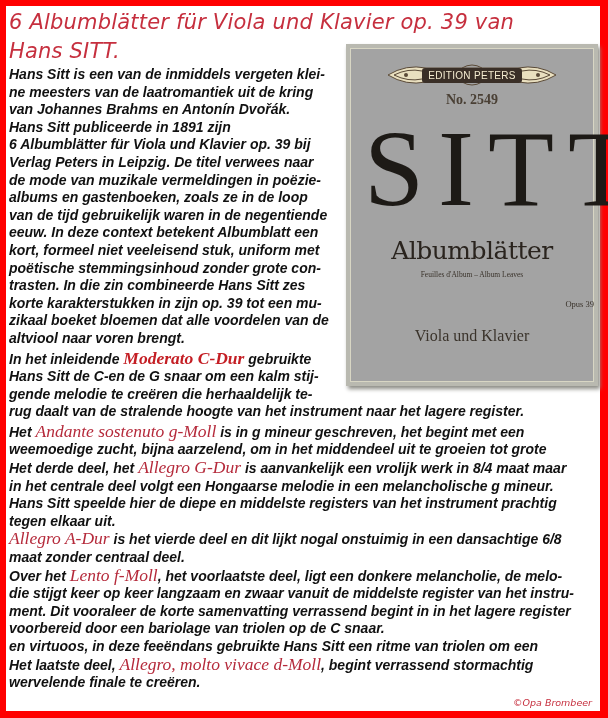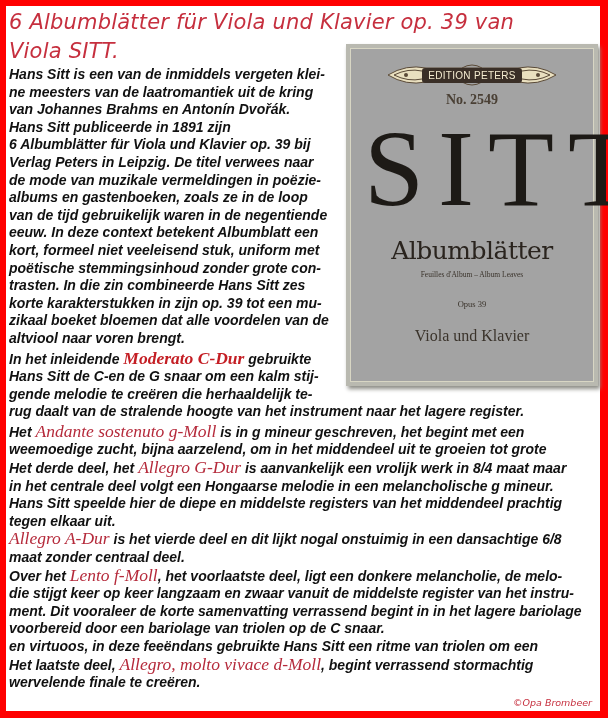--- a/index.html
+++ b/index.html
@@ -47,21 +47,21 @@
     }
     .cover .album {
       position: absolute; left: 0; width: 100%; top: 188px; text-align: center;
       font-family: "DejaVu Serif", serif; font-size: 25px; color: #2a241e; letter-spacing: -0.5px;
     }
     .cover .sub {
       position: absolute; left: 0; width: 100%; top: 222px; text-align: center;
       font-family: "Liberation Serif", serif; font-size: 7.5px; color: #3a332b;
     }
     .cover .opus {
-      position: absolute; left: 0; width: 100%; top: 251px; text-align: center;
+      position: absolute; left: 0; width: 100%; top: 251px; text-align: right;
       font-family: "Liberation Serif", serif; font-size: 8.5px; color: #3a332b;
     }
     .cover .instr {
       position: absolute; left: 0; width: 100%; top: 279px; text-align: center;
       font-family: "Liberation Serif", serif; font-size: 16px; color: #3a332b;
     }
     .body {
       position: absolute; left: 9px; top: 66px; width: 590px;
       font-family: "Liberation Sans", sans-serif;
       font-style: italic; font-weight: bold;
@@ -81,21 +81,21 @@
       font-size: 9.5px; color: #c62f3e;
     }
   </style>
 </head>
 <body>
 
 <div class="frame"></div>
 
 <div class="title">
   <span class="l2">6 Albumblätter für Viola und Klavier op. 39 van</span>
-  <span class="l2">Viola SITT.</span>
+  <span class="l2">Hans SITT.</span>
 </div>
 
 <div class="cover">
   <div class="badge">
     <svg class="orn" viewBox="0 0 172 26">
       <path d="M2 13 Q20 2 40 6 L132 6 Q152 2 170 13 Q152 24 132 20 L40 20 Q20 24 2 13 Z" fill="#e9dfbf" stroke="#5a4a38" stroke-width="1"></path>
       <path d="M8 13 Q22 6 36 9 M8 13 Q22 20 36 17 M164 13 Q150 6 136 9 M164 13 Q150 20 136 17" fill="none" stroke="#5a4a38" stroke-width="1"></path>
       <circle cx="20" cy="13" r="2" fill="#5a4a38"></circle>
       <circle cx="152" cy="13" r="2" fill="#5a4a38"></circle>
       <path d="M76 6 Q86 0 96 6" fill="none" stroke="#5a4a38" stroke-width="1"></path>
@@ -143,33 +143,33 @@
   <div class="gap"></div>
 
   <div>
     <span class="line"><span>Het </span><span class="hl">Andante sostenuto g-Moll</span><span> is in g mineur geschreven, het begint met een</span></span>
     <span class="line">weemoedige zucht, bijna aarzelend, om in het middendeel uit te groeien tot grote</span>
   </div>
 
   <div>
     <span class="line"><span>Het derde deel, het </span><span class="hl">Allegro G-Dur</span><span> is aanvankelijk een vrolijk werk in 8/4 maat maar</span></span>
     <span class="line">in het centrale deel volgt een Hongaarse melodie in een melancholische g mineur.</span>
-    <span class="line">Hans Sitt speelde hier de diepe en middelste registers van het middendeel prachtig</span>
+    <span class="line">Hans Sitt speelde hier de diepe en middelste registers van het instrument prachtig</span>
     <span class="line">tegen elkaar uit.</span>
   </div>
 
   <div>
     <span class="line"><span></span><span class="hl">Allegro A-Dur</span><span> is het vierde deel en dit lijkt nogal onstuimig in een dansachtige 6/8</span></span>
     <span class="line">maat zonder centraal deel.</span>
   </div>
 
   <div>
     <span class="line"><span>Over het </span><span class="hl">Lento f-Moll</span><span>, het voorlaatste deel, ligt een donkere melancholie, de melo-</span></span>
     <span class="line">die stijgt keer op keer langzaam en zwaar vanuit de middelste register van het instru-</span>
-    <span class="line">ment. Dit vooraleer de korte samenvatting verrassend begint in in het lagere bariolage</span>
+    <span class="line">ment. Dit vooraleer de korte samenvatting verrassend begint in in het lagere register</span>
     <span class="line">voorbereid door een bariolage van triolen op de C snaar.</span>
   </div>
 
   <div>
     <span class="line">en virtuoos, in deze  feeëndans gebruikte Hans Sitt een ritme van triolen om een</span>
     <span class="line"><span>Het laatste deel, </span><span class="hl">Allegro, molto vivace d-Moll</span><span>,  begint verrassend stormachtig</span></span>
     <span class="line">wervelende finale te creëren.</span>
   </div>
 </div>
 

